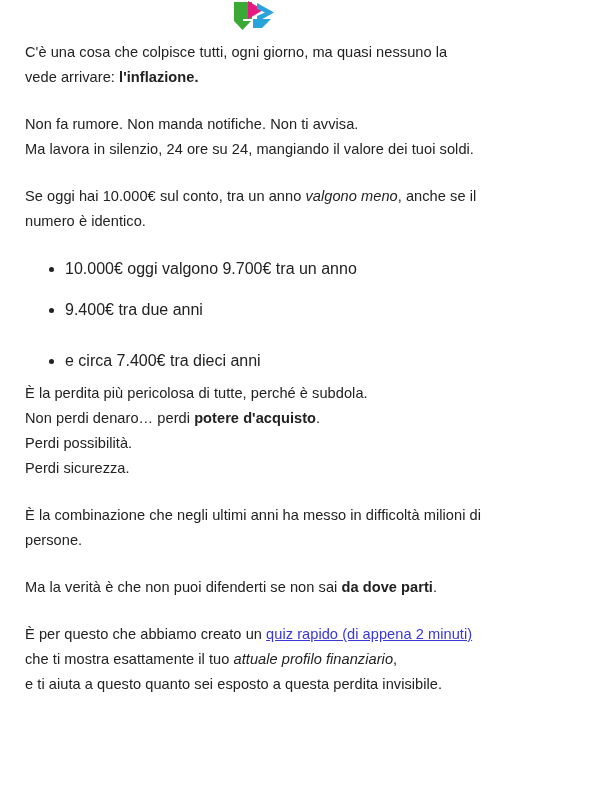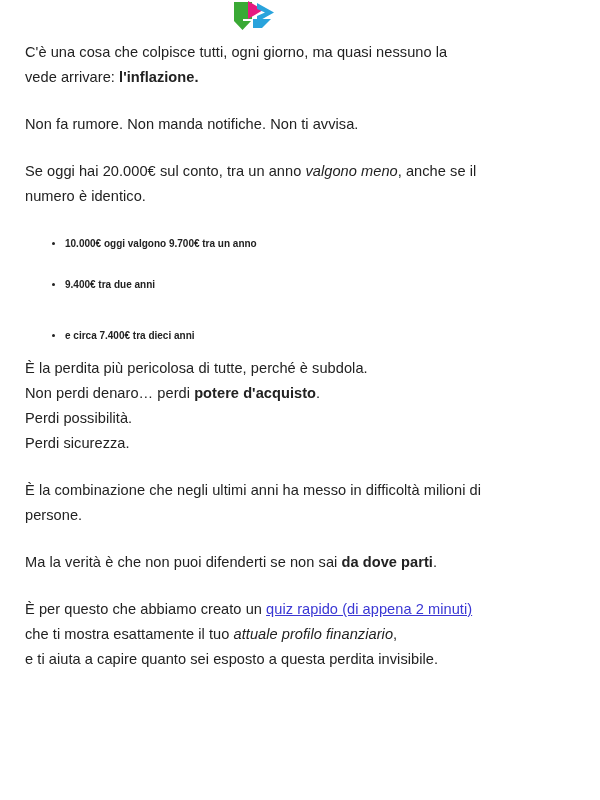--- a/index.html
+++ b/index.html
@@ -41,25 +41,24 @@
   }
   p.para.tight {
     margin-bottom: 0;
   }
   ul.bullets {
     margin: 10px 0 8px 0;
     padding-left: 40px;
     list-style-type: disc;
   }
   ul.bullets li {
-    font-size: 10px;
+    font-size: 16px;
     line-height: 25px;
     margin-bottom: 16px;
     color: #222222;
-    font-weight: bold;
   }
   ul.bullets li:last-child {
     margin-bottom: 6px;
     margin-top: 26px;
   }
   b, strong { font-weight: bold; }
   i, em { font-style: italic; }
   a.quiz-link {
     color: #3a37d4;
     text-decoration: underline;
@@ -80,32 +79,32 @@
         <path d="M17 2 L32 11 L17 20 Z" fill="#e5197f"></path>
 
         <path d="M26 4 L43 13.5 L26 23 L26 17 L34 13.5 L26 10 Z" fill="#29a3dc"></path>
         <path d="M22 20 L40 20 L31 29 L22 29 Z" fill="#29a3dc"></path>
       </svg>
     </span>
   </div>
 
   <p class="para"><span>C'è una cosa che colpisce tutti, ogni giorno, ma quasi nessuno la vede arrivare: </span><b>l'inflazione.</b></p>
 
-  <p class="para"><span>Non fa rumore. Non manda notifiche. Non ti avvisa.</span><br></p>
+  <p class="para"><span>Non fa rumore. Non manda notifiche. Non ti avvisa.</span><br><span>Ma lavora in silenzio, 24 ore su 24, mangiando il valore dei tuoi soldi.</span></p>
 
-  <p class="para"><span>Se oggi hai 20.000€ sul conto, tra un anno </span><i>valgono meno</i><span>, anche se il numero è identico.</span></p>
+  <p class="para"><span>Se oggi hai 10.000€ sul conto, tra un anno </span><i>valgono meno</i><span>, anche se il numero è identico.</span></p>
 
 
   <ul class="bullets">
     <li>10.000€ oggi valgono 9.700€ tra un anno</li>
     <li>9.400€ tra due anni</li>
     <li>e circa 7.400€ tra dieci anni</li>
   </ul>
 
   <p class="para"><span>È la perdita più pericolosa di tutte, perché è subdola.</span><br><span>Non perdi denaro… perdi </span><b>potere d'acquisto</b><span>.</span><br><span>Perdi possibilità.</span><br><span>Perdi sicurezza.</span><br></p>
 
   <p class="para"><span>È la combinazione che negli ultimi anni ha messo in difficoltà milioni di persone.</span></p>
 
   <p class="para"><span>Ma la verità è che non puoi difenderti se non sai </span><b>da dove parti</b><span>.</span></p>
 
-  <p class="para"><span>È per questo che abbiamo creato un </span><a class="quiz-link" href="#">quiz rapido (di appena 2 minuti)</a><span> che ti mostra esattamente il tuo </span><i>attuale profilo finanziario</i><span>,</span><br><span>e ti aiuta a capire quanto sei esposto a questa perdita invisibile.</span></p>
+  <p class="para"><span>È per questo che abbiamo creato un </span><a class="quiz-link" href="#">quiz rapido (di appena 2 minuti)</a><span> che ti mostra esattamente il tuo </span><i>attuale profilo finanziario</i><span>,</span><br><span>e ti aiuta a questo quanto sei esposto a questa perdita invisibile.</span></p>
 
 </div>
 
 </body></html>

